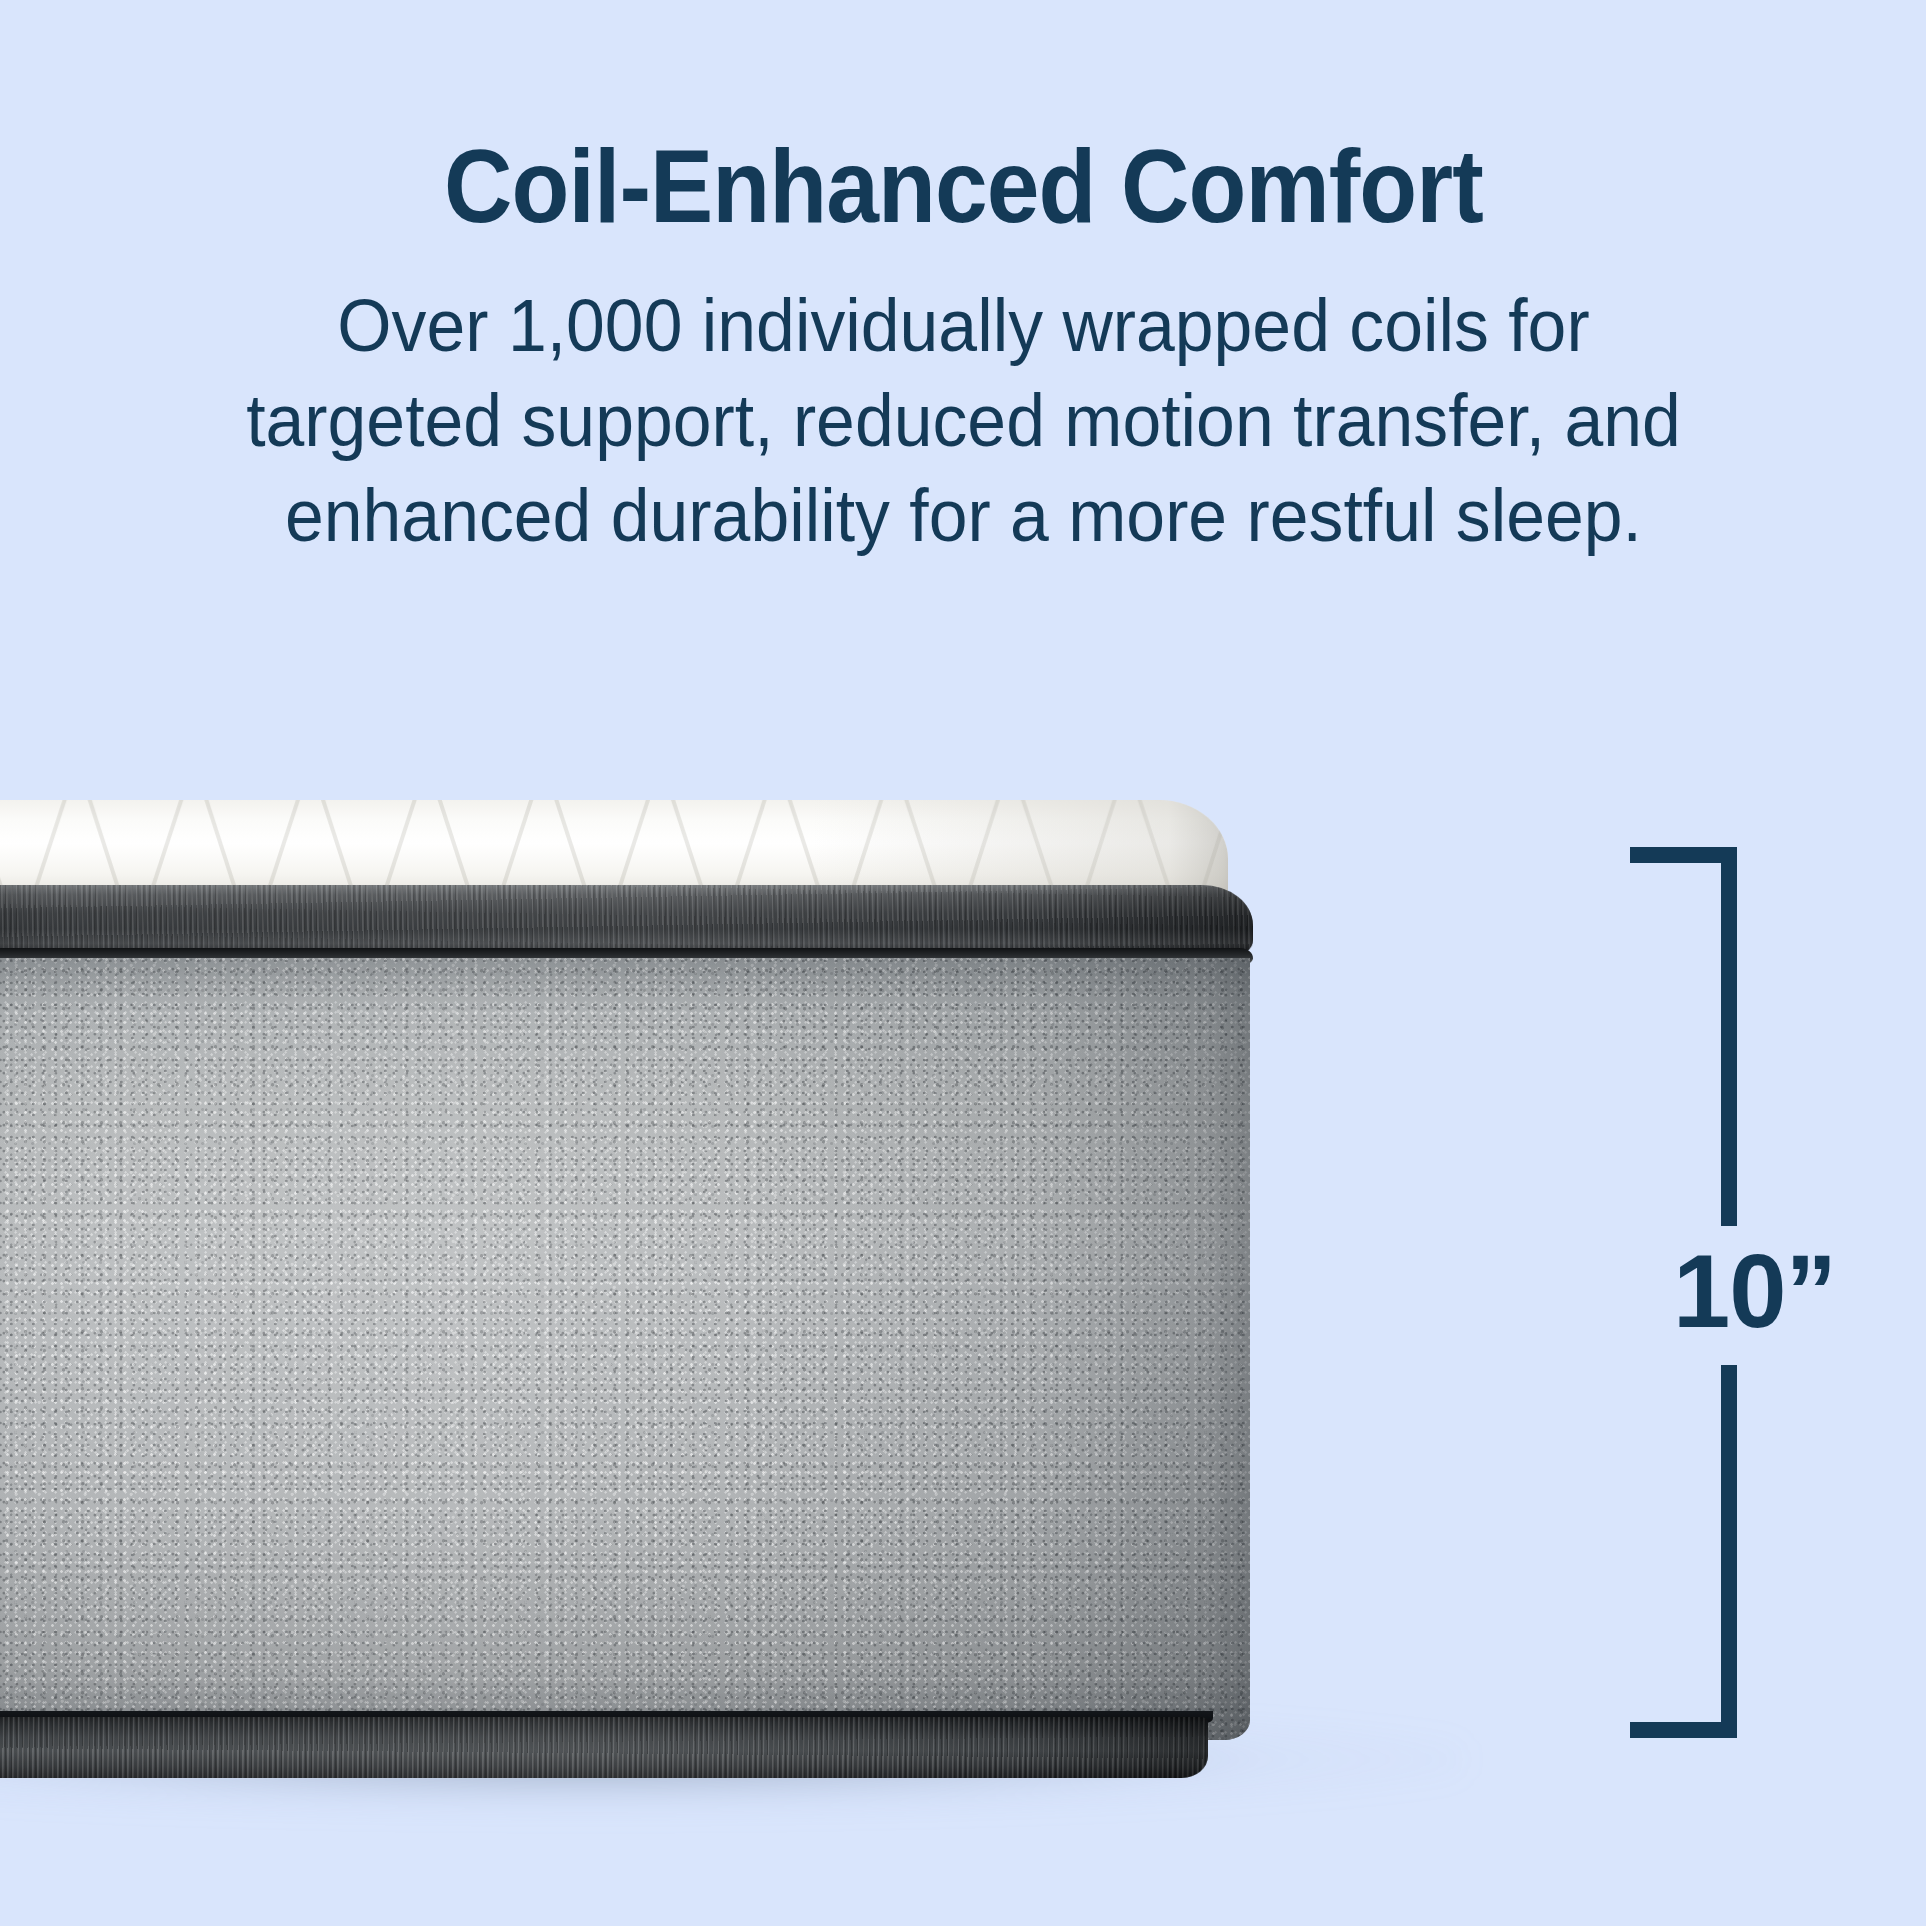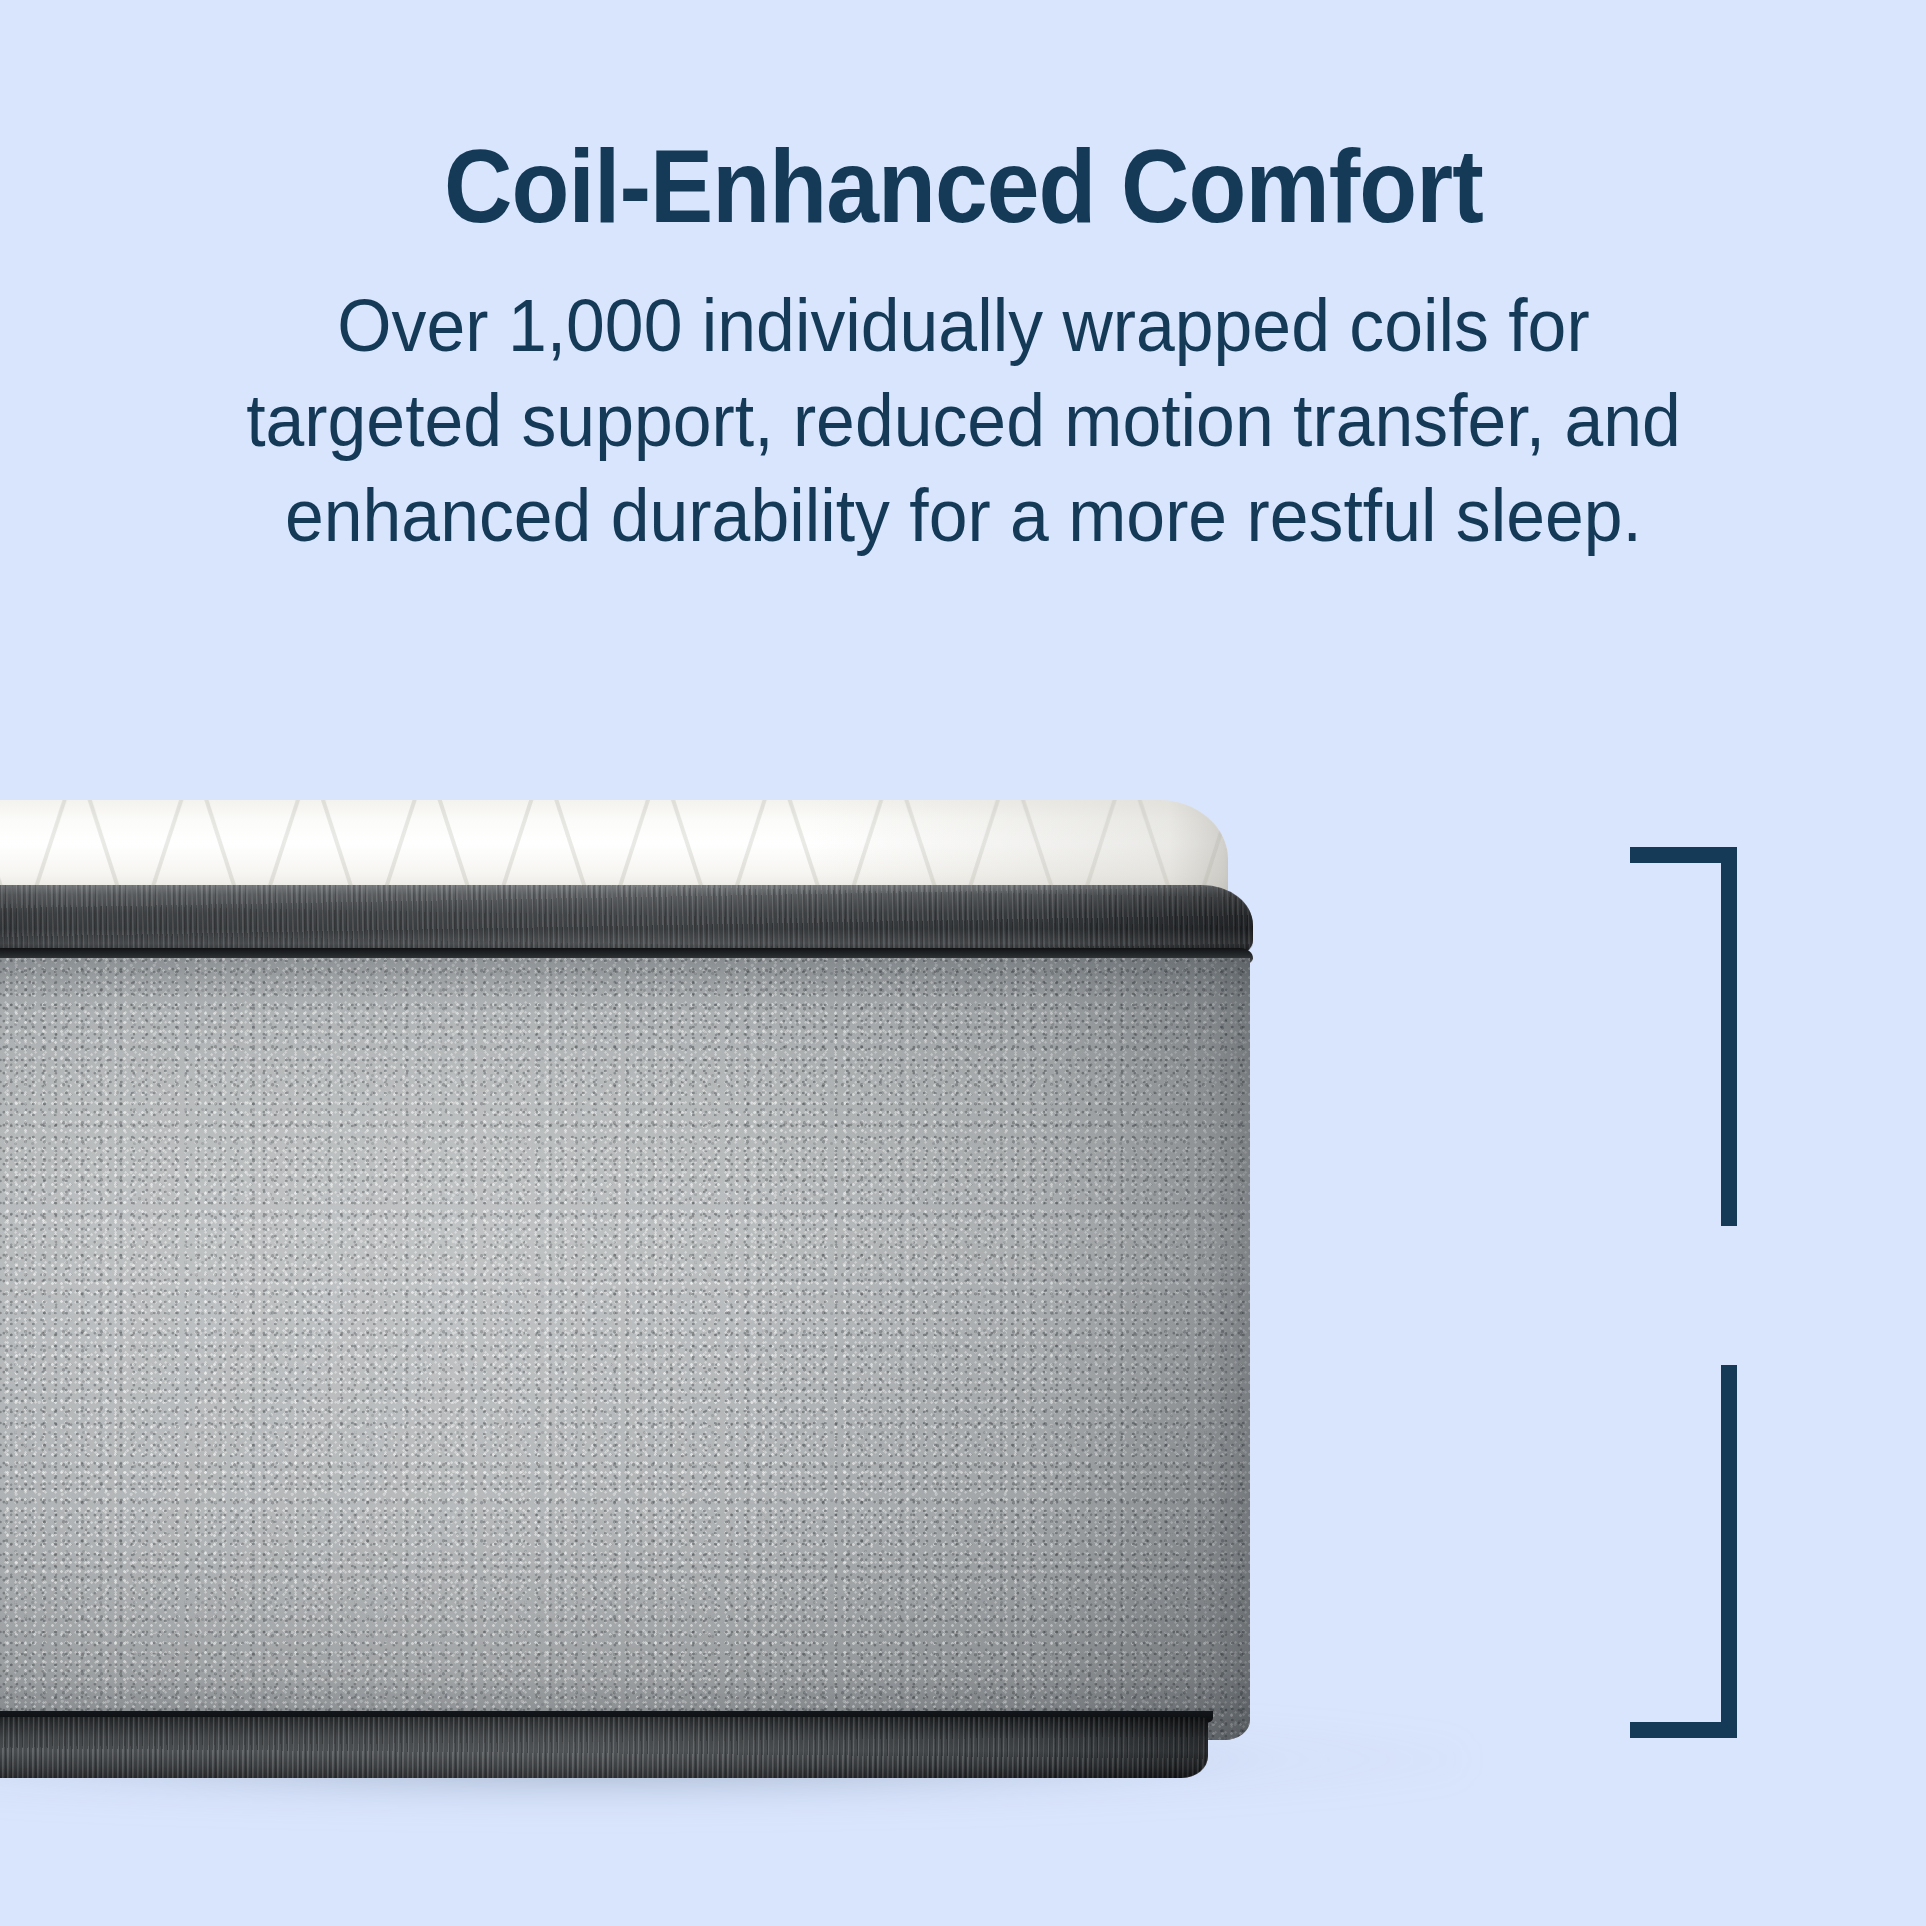--- a/index.html
+++ b/index.html
@@ -355,15 +355,16 @@
     <div class="seam-bottom"></div>
     <div class="piping-bottom"></div>
   </div>
 
   <div id="dimension">
     <div class="dim-line dim-arm-top"></div>
     <div class="dim-line dim-vert"></div>
     <div class="dim-line dim-arm-bottom"></div>
   </div>
   <div class="dim-label-bg"></div>
+  <div class="dim-label">10”</div>
 
 </div>
 
 
 </body></html>

